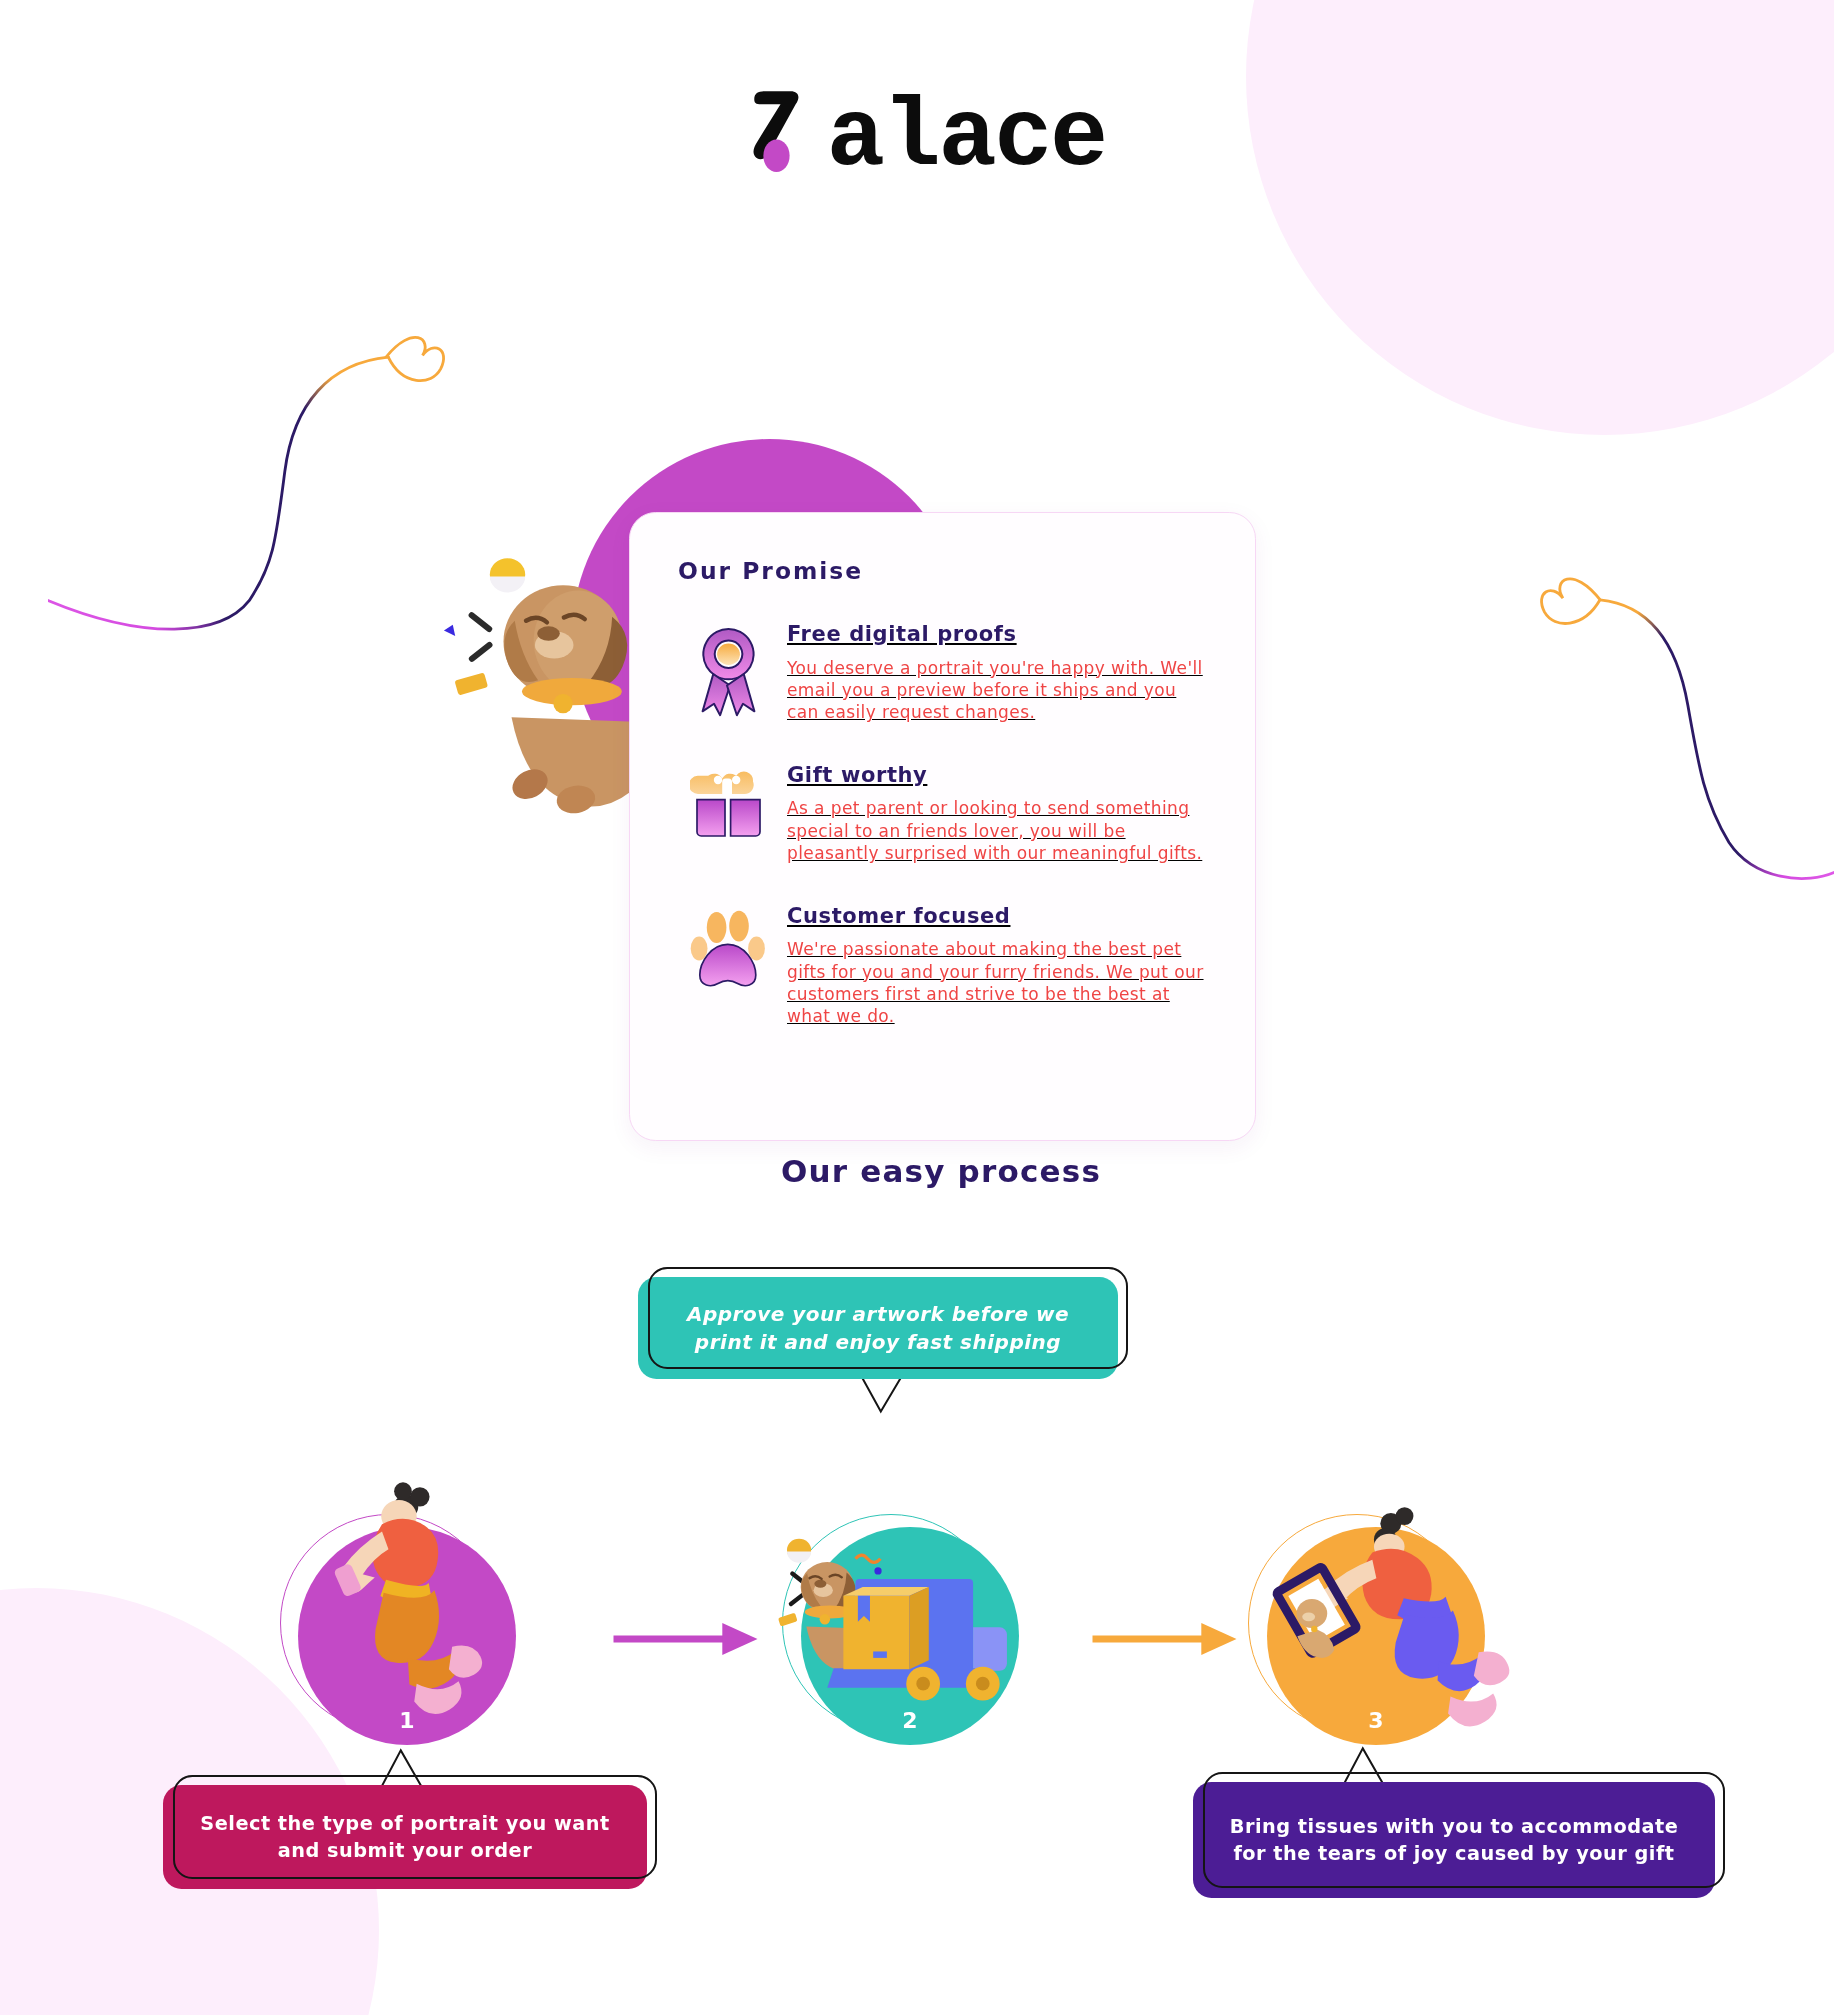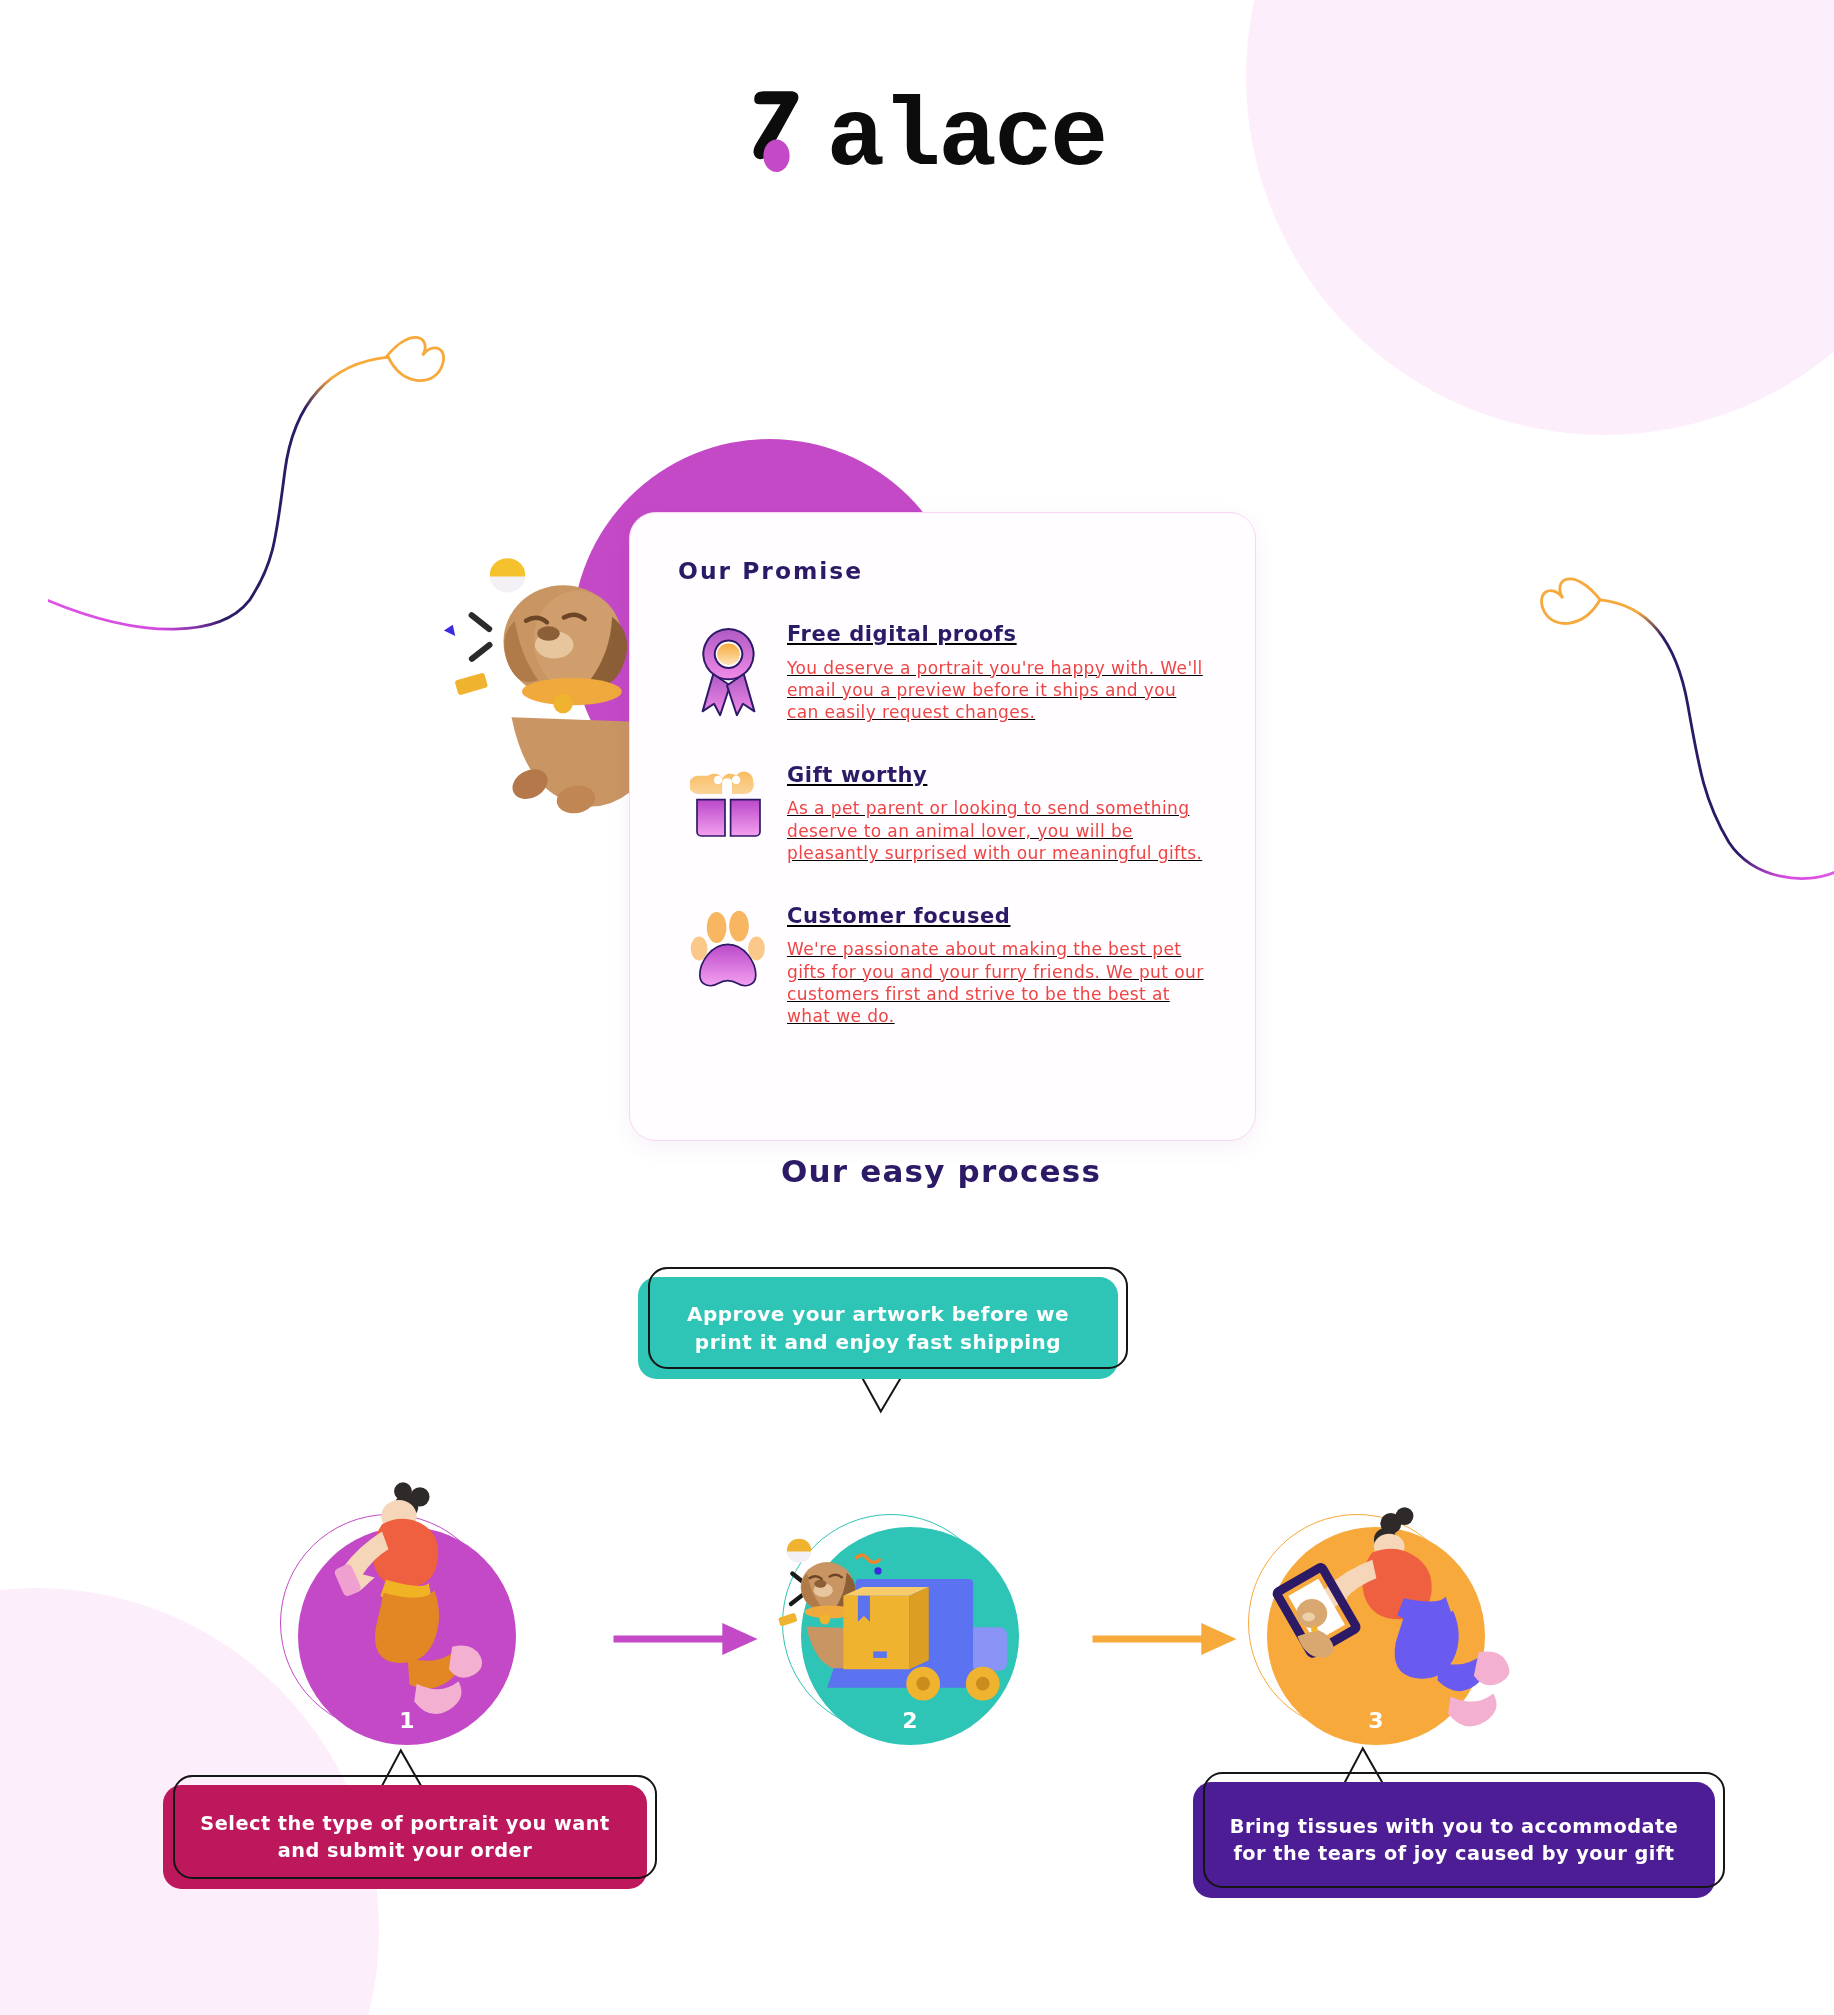--- a/index.html
+++ b/index.html
@@ -89,21 +89,21 @@
     text-align: center; line-height: 1.42;
     letter-spacing: 0.5px;
     display: flex; align-items: center; justify-content: center;
     padding: 13.7px 18.5px;
   }
   .bubble::before {
     content: ""; position: absolute; inset: -10.5px -9.7px 9.7px 9.7px;
     border: 2px solid #151515; border-radius: 19.3px; z-index: -1;
     background: transparent;
   }
-  .bub-teal { left: 638px; top: 1277px; width: 480px; height: 102px; background: #2ec4b6; font-size: 20px; }
+  .bub-teal { left: 638px; top: 1277px; width: 480px; height: 102px; background: #2ec4b6; font-size: 20px; font-style: italic; }
   .bub-purple { left: 163px; top: 1785px; width: 484px; height: 104px; background: #be185d; font-size: 19.3px; }
   .bub-orange { left: 1193px; top: 1782px; width: 522px; height: 116px; background: #4c1d95; font-size: 19.3px; }
 
   .step {
     position: absolute; z-index: 6;
     width: 218px; height: 218px; border-radius: 50%;
     display: flex; align-items: flex-end; justify-content: center;
     padding-bottom: 12px;
   }
   .step-num { font-size: 22px; color: #ffffff; font-weight: 600; }
@@ -239,21 +239,21 @@
           <path d="M26 10 a13 13 0 0 1 20 4 a13 13 0 0 1 20 -4 a13 13 0 0 1 24 8 a13 13 0 0 1 -12 18 L12 36 a13 13 0 0 1 -1 -26 Z" fill="url(#gbo)"></path>
           <rect x="46" y="14" width="14" height="26" rx="5" fill="#ffffff"></rect>
           <circle cx="40" cy="16" r="6" fill="#ffffff"></circle>
             <circle cx="66" cy="16" r="6" fill="#ffffff"></circle>
           <path d="M10 44 h40 v52 h-34 a6 6 0 0 1 -6 -6 Z" fill="url(#gbp)" stroke="#2c1a66" stroke-width="2.4"></path>
           <path d="M58 44 h42 v46 a6 6 0 0 1 -6 6 h-36 Z" fill="url(#gbp)" stroke="#2c1a66" stroke-width="2.4"></path>
         </svg>
       </div>
       <div class="promise-text">
         <div class="promise-head">Gift worthy</div>
-        <div class="promise-body">As a pet parent or looking to send something deserve to an animal lover, you will be pleasantly surprised with our meaningful gifts.</div>
+        <div class="promise-body">As a pet parent or looking to send something special to an friends lover, you will be pleasantly surprised with our meaningful gifts.</div>
       </div>
     </div>
 
     <div class="promise-item">
       <div class="promise-icon">
         <svg width="77" height="81" viewBox="0 0 110 112">
           <defs>
               <linearGradient id="pwp" x1="0" y1="0" x2="0" y2="1">
                 <stop offset="0%" stop-color="#b948c9"></stop>
                 <stop offset="100%" stop-color="#f4a0ef"></stop>

